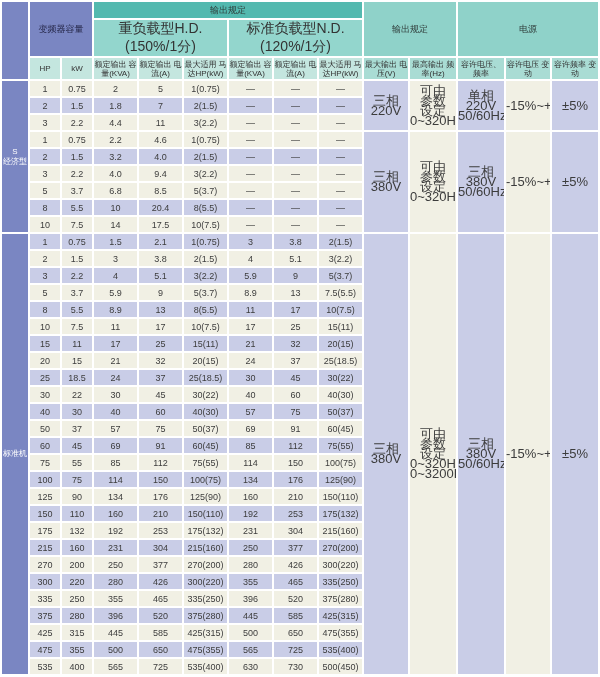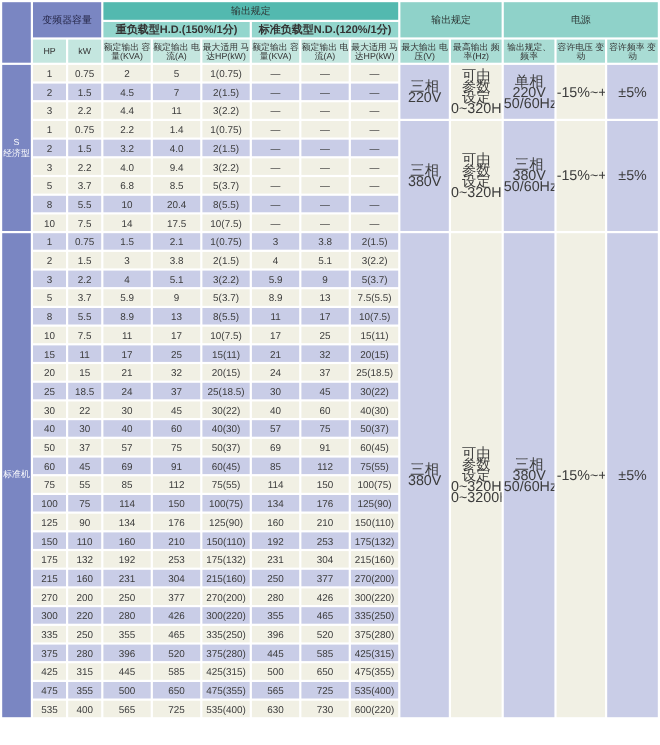--- a/index.html
+++ b/index.html
@@ -6,21 +6,21 @@
     --purple:#7a86c2; --teal-band:#53b9af; --teal-sub:#93d6cd;
     --mint-header:#c4e6df; --right-band:#8fd2c9; --right-sub:#a9dcd4;
     --row-cream:#f1f0e4; --row-lavender:#c9cde7; --text-dark:#3c3c3c;
   }
   html,body{margin:0;padding:0;background:#ffffff;}
   body{width:600px;font-family:"Liberation Sans", sans-serif;color:var(--text-dark);}
   table{border-collapse:separate;border-spacing:2px;table-layout:fixed;width:600px;}
   th,td{padding:0;text-align:center;vertical-align:middle;overflow:hidden;}
   thead th{font-weight:normal;}
   .band{background:var(--teal-band);font-size:9px;height:16px;color:#2e3a38;}
-  .tsub{background:var(--teal-sub);font-size:10px;height:13px;color:#333;font-weight:bold;}
+  .tsub{background:var(--teal-sub);font-size:14px;height:13px;color:#333;}
   .rband{background:var(--right-band);font-size:9px;color:#2e3a38;}
   .mint{background:var(--mint-header);font-size:8px;line-height:9px;height:19px;color:#333;}
   .rsub{background:var(--right-sub);font-size:8px;line-height:9px;height:21px;color:#333;}
   .phead{background:var(--purple);font-size:9px;color:#26284a;}
   .corner{background:var(--purple);}
   td.label{background:var(--purple);color:#ffffff;font-size:8px;line-height:10px;white-space:pre-line;}
   td.d{font-size:9px;height:15px;}
   td.spec{font-size:13px;line-height:10px;white-space:pre-line;}
   .c{background:var(--row-cream);}
   .l{background:var(--row-lavender);}
@@ -61,21 +61,21 @@
       <th class="mint">HP</th>
       <th class="mint">kW</th>
       <th class="mint">额定输出 容量(KVA)</th>
       <th class="mint">额定输出 电流(A)</th>
       <th class="mint">最大适用 马达HP(kW)</th>
       <th class="mint">额定输出 容量(KVA)</th>
       <th class="mint">额定输出 电流(A)</th>
       <th class="mint">最大适用 马达HP(kW)</th>
       <th class="rsub">最大输出 电压(V)</th>
       <th class="rsub">最高输出 频率(Hz)</th>
-      <th class="rsub">输出规定、 频率</th>
+      <th class="rsub">容许电压、 频率</th>
       <th class="rsub">容许电压 变动</th>
       <th class="rsub">容许频率 变动</th>
     </tr>
   </thead>
   <tbody>
       <tr>
         <td class="label" rowspan="9">S
 经济型</td>
         <td class="d c">1</td>
         <td class="d c">0.75</td>
@@ -92,42 +92,42 @@
 设定
 0~320Hz</td>
         <td class="spec l" rowspan="3">单相220V
 50/60Hz</td>
         <td class="spec c" rowspan="3">-15%~+10%</td>
         <td class="spec l" rowspan="3">±5%</td>
       </tr>
       <tr>
         <td class="d l">2</td>
         <td class="d l">1.5</td>
-        <td class="d l">4.5</td>
+        <td class="d l">1.8</td>
         <td class="d l">7</td>
         <td class="d l">2(1.5)</td>
         <td class="d l">—</td>
         <td class="d l">—</td>
         <td class="d l">—</td>
       </tr>
       <tr>
         <td class="d c">3</td>
         <td class="d c">2.2</td>
         <td class="d c">4.4</td>
         <td class="d c">11</td>
         <td class="d c">3(2.2)</td>
         <td class="d c">—</td>
         <td class="d c">—</td>
         <td class="d c">—</td>
       </tr>
       <tr>
         <td class="d c">1</td>
         <td class="d c">0.75</td>
         <td class="d c">2.2</td>
-        <td class="d c">1.4</td>
+        <td class="d c">4.6</td>
         <td class="d c">1(0.75)</td>
         <td class="d c">—</td>
         <td class="d c">—</td>
         <td class="d c">—</td>
         <td class="spec l" rowspan="6">三相
 380V</td>
         <td class="spec c" rowspan="6">可由
 参数
 设定
 0~320Hz</td>
@@ -449,16 +449,16 @@
         <td class="d l">535(400)</td>
       </tr>
       <tr>
         <td class="d c">535</td>
         <td class="d c">400</td>
         <td class="d c">565</td>
         <td class="d c">725</td>
         <td class="d c">535(400)</td>
         <td class="d c">630</td>
         <td class="d c">730</td>
-        <td class="d c">600(220)</td>
+        <td class="d c">500(450)</td>
       </tr>
     </tbody>
 </table>
 
 </body></html>

